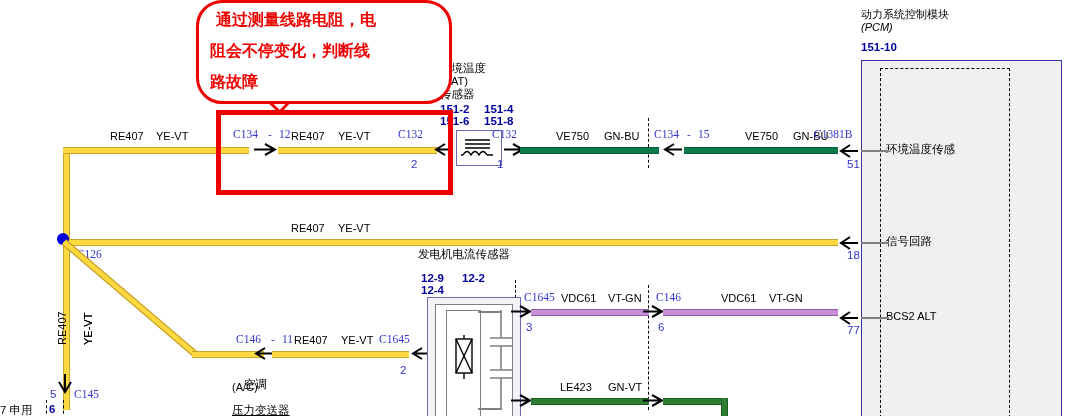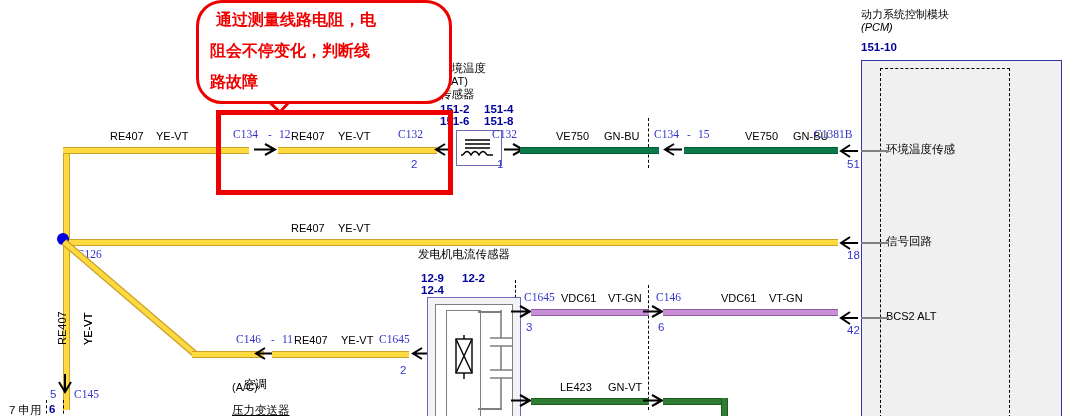--- a/index.html
+++ b/index.html
@@ -75,21 +75,21 @@
   <div class="abs modtitle" style="left:861px;top:8px;">动力系统控制模块</div>
   <div class="abs modtitle" style="left:861px;top:21px;font-style:italic;">(PCM)</div>
   <div class="abs code" style="left:861px;top:41px;">151-10</div>
 
   <div class="abs lbl-cn" style="left:886px;top:143px;">环境温度传感</div>
   <div class="abs lbl-cn" style="left:886px;top:235px;">信号回路</div>
   <div class="abs lbl" style="left:886px;top:310px;">BCS2 ALT</div>
 
   <div class="abs pin" style="left:847px;top:158px;">51</div>
   <div class="abs pin" style="left:847px;top:249px;">18</div>
-  <div class="abs pin" style="left:847px;top:324px;">42</div>
+  <div class="abs pin" style="left:847px;top:324px;">77</div>
 
   <div class="abs w-gy" style="left:861px;top:150px;width:28px;"></div>
   <div class="abs w-gy" style="left:861px;top:242px;width:28px;"></div>
   <div class="abs w-gy" style="left:861px;top:317px;width:28px;"></div>
 
   <svg class="abs" style="left:838px;top:143px;" width="22" height="16">
     <path d="M20 8 L4 8 M12 2 L3 8 L12 14" stroke="#000" stroke-width="2" fill="none"></path>
   </svg>
   <svg class="abs" style="left:838px;top:235px;" width="22" height="16">
     <path d="M20 8 L4 8 M12 2 L3 8 L12 14" stroke="#000" stroke-width="2" fill="none"></path>
@@ -169,21 +169,21 @@
 
   <div class="abs w-ye-v" style="left:63px;top:242px;height:168px;"></div>
   <div class="abs vtext" style="left:56px;top:345px;">RE407</div>
   <div class="abs vtext" style="left:82px;top:345px;">YE-VT</div>
   <svg class="abs" style="left:57px;top:372px;" width="16" height="22">
     <path d="M8 2 L8 19 M2 10 L8 20 L14 10" stroke="#000" stroke-width="2" fill="none"></path>
   </svg>
   <div class="abs conn" style="left:74px;top:388px;">C145</div>
   <div class="abs pin" style="left:50px;top:388px;">5</div>
 
-  <div class="abs lbl-cn" style="left:0px;top:404px;padding-left:9px;">7  申用</div>
+  <div class="abs lbl-cn" style="left:0px;top:404px;">7  申用</div>
   <div class="abs" style="left:46px;top:400px;width:16px;height:18px;border:1.5px dashed #000;border-top:none;"></div>
   <div class="abs code" style="left:49px;top:403px;">6</div>
 
   <svg class="abs" style="left:55px;top:236px;" width="160" height="130">
     <path d="M9 6 L140 118" stroke="#c9a227" stroke-width="7" fill="none"></path>
     <path d="M9 6 L140 118" stroke="#ffd940" stroke-width="4.5" fill="none"></path>
   </svg>
   <div class="abs vtext" style="left:82px;top:345px;">YE-VT</div>
 
   <div class="abs w-ye" style="left:192px;top:351px;width:72px;"></div>

